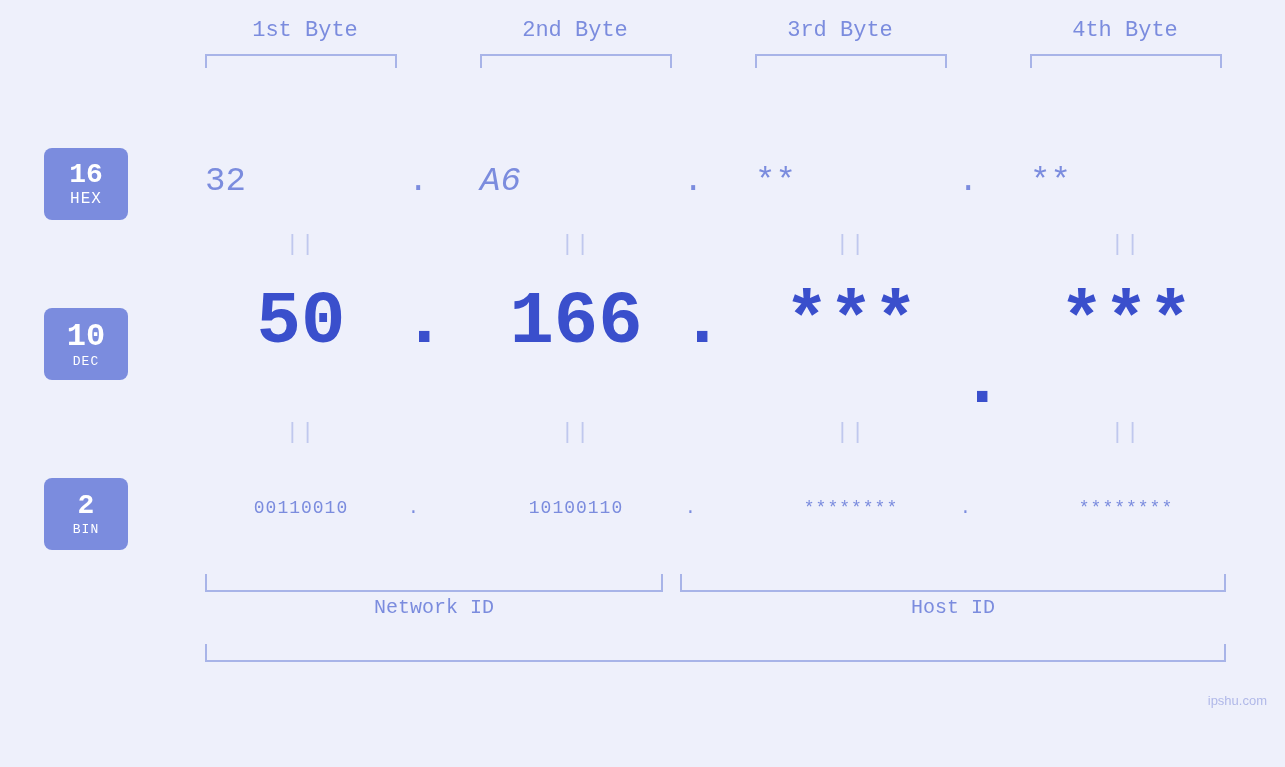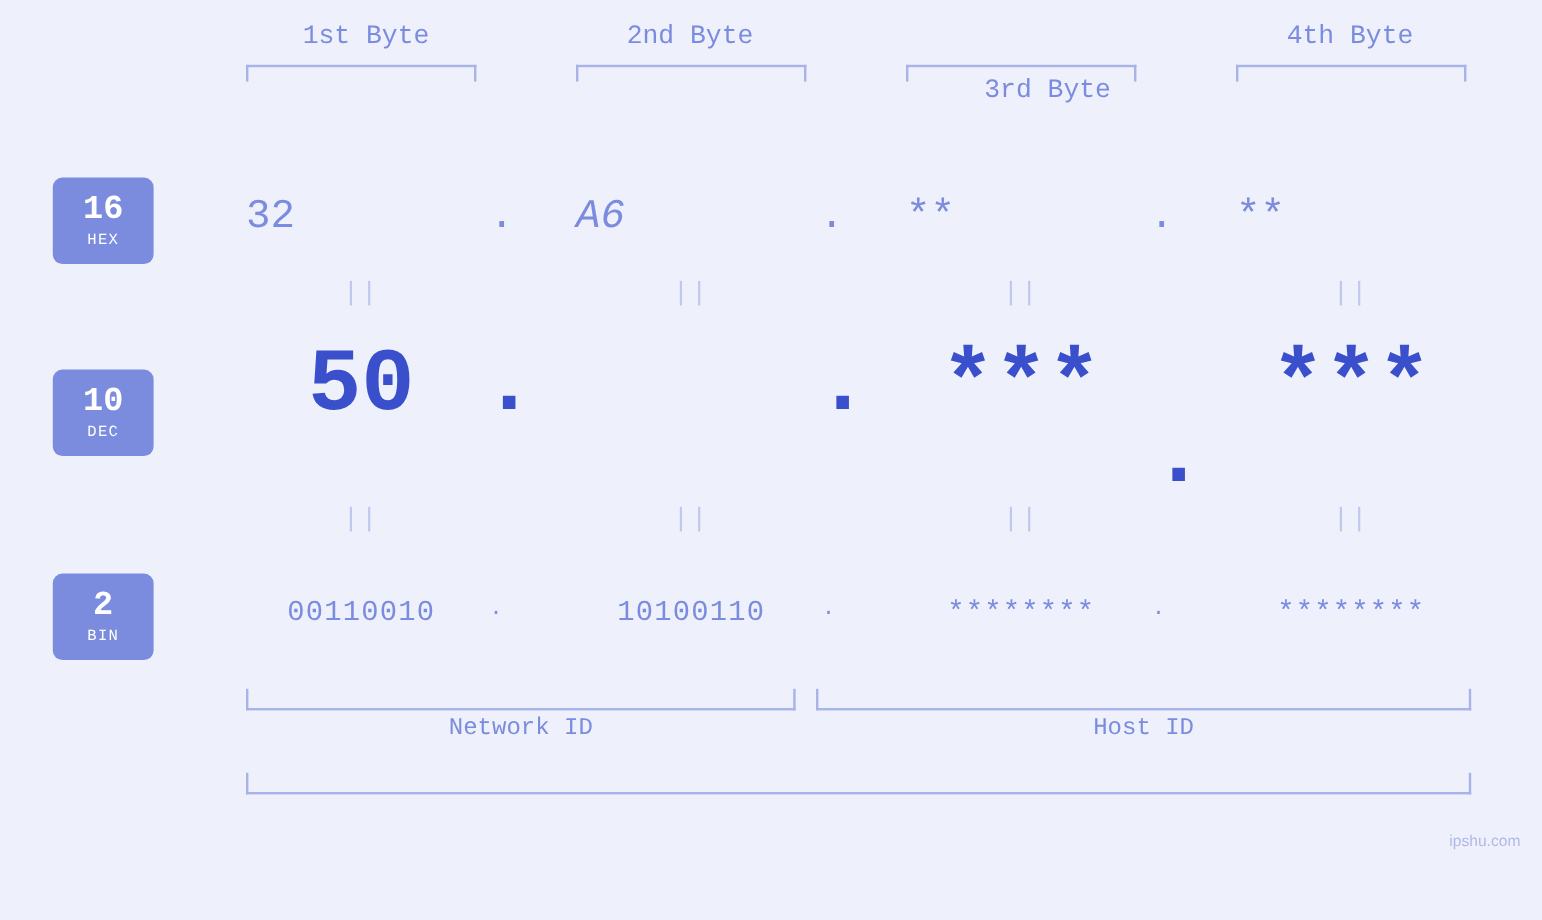--- a/index.html
+++ b/index.html
@@ -28,50 +28,50 @@
     .br-top { position: absolute; top: 54px; height: 14px; border-top: 2px solid #a8b4e8; border-left: 2px solid #a8b4e8; border-right: 2px solid #a8b4e8; }
 
     
     .bbox { position: absolute; background: #7b8cde; color: white; border-radius: 8px; width: 84px; display: flex; flex-direction: column; align-items: center; justify-content: center; font-family: 'Courier New', Courier, monospace; }
 
     
     .r-hex { position: absolute; color: #7b8cde; font-size: 34px; font-family: 'Courier New', Courier, monospace; text-align: left; }
     
     .r-dec { position: absolute; color: #3a4fcc; font-size: 74px; font-family: 'Courier New', Courier, monospace; font-weight: bold; text-align: center; }
     
-    .r-bin { position: absolute; color: #7b8cde; font-size: 24px; font-family: 'Courier New', Courier, monospace; text-align: center; letter-spacing: 1px; }
+    .r-bin { position: absolute; color: #7b8cde; font-size: 18px; font-family: 'Courier New', Courier, monospace; text-align: center; letter-spacing: 1px; }
     
     .r-dot-hex { position: absolute; color: #7b8cde; font-size: 34px; font-family: 'Courier New', Courier, monospace; }
     .r-dot-dec { position: absolute; color: #3a4fcc; font-size: 74px; font-family: 'Courier New', Courier, monospace; font-weight: bold; }
     .r-dot-bin { position: absolute; color: #7b8cde; font-size: 18px; font-family: 'Courier New', Courier, monospace; }
     
     .r-eq { position: absolute; color: #c0c8ee; font-size: 22px; font-family: 'Courier New', Courier, monospace; letter-spacing: 2px; text-align: center; }
   </style>
 </head>
 <body>
 
 <div class="page">
 
   <div class="hdr" style="left:205px; width:200px;">1st Byte</div>
   <div class="hdr" style="left:475px; width:200px;">2nd Byte</div>
-  <div class="hdr" style="left:773px; width:200px;margin-top:45px;">3rd Byte</div>
+  <div class="hdr" style="left:740px; width:200px;">3rd Byte</div>
   <div class="hdr" style="left:1025px; width:200px;">4th Byte</div>
 
   <div class="br-top" style="left:205px; width:192px;"></div>
   <div class="br-top" style="left:480px; width:192px;"></div>
   <div class="br-top" style="left:755px; width:192px;"></div>
   <div class="br-top" style="left:1030px; width:192px;"></div>
 
   <div class="bbox" style="top:148px; left:44px; height:72px;">
     <span style="font-size:28px; font-weight:bold; line-height:1.1;">16</span>
-    <span style="font-size:13px; letter-spacing:1px;">HEX</span>
+    <span style="font-size:16px; letter-spacing:1px;">HEX</span>
   </div>
 
   <div class="bbox" style="top:308px; left:44px; height:72px;">
-    <span style="font-size:28px; font-weight:bold; line-height:1.1;">10</span>
+    <span style="font-size:32px; font-weight:bold; line-height:1.1;">10</span>
     <span style="font-size:13px; letter-spacing:1px;">DEC</span>
   </div>
 
   <div class="bbox" style="top:478px; left:44px; height:72px;">
     <span style="font-size:28px; font-weight:bold; line-height:1.1;">2</span>
     <span style="font-size:13px; letter-spacing:1px;">BIN</span>
   </div>
 
   <div class="r-hex" style="top:162px; left:205px; width:192px;">32</div>
   <div class="r-dot-hex" style="top:162px; left:408px;">.</div>
@@ -81,20 +81,21 @@
   <div class="r-dot-hex" style="top:162px; left:958px;">.</div>
   <div class="r-hex" style="top:162px; left:1030px; width:192px;">**</div>
 
   <div class="r-eq" style="top:232px; left:205px; width:192px;">||</div>
   <div class="r-eq" style="top:232px; left:480px; width:192px;">||</div>
   <div class="r-eq" style="top:232px; left:755px; width:192px;">||</div>
   <div class="r-eq" style="top:232px; left:1030px; width:192px;">||</div>
 
   <div class="r-dec" style="top:280px; left:205px; width:192px;">50</div>
   <div class="r-dot-dec" style="top:280px; left:402px;">.</div>
+  <div class="r-dec" style="top:280px; left:480px; width:192px;">166</div>
   <div class="r-dot-dec" style="top:280px; left:680px;">.</div>
   <div class="r-dec" style="top:280px; left:755px; width:192px;">***</div>
   <div class="r-dot-dec" style="top:340px; left:960px;">.</div>
   <div class="r-dec" style="top:280px; left:1030px; width:192px;">***</div>
 
   <div class="r-eq" style="top:420px; left:205px; width:192px;">||</div>
   <div class="r-eq" style="top:420px; left:480px; width:192px;">||</div>
   <div class="r-eq" style="top:420px; left:755px; width:192px;">||</div>
   <div class="r-eq" style="top:420px; left:1030px; width:192px;">||</div>
 

